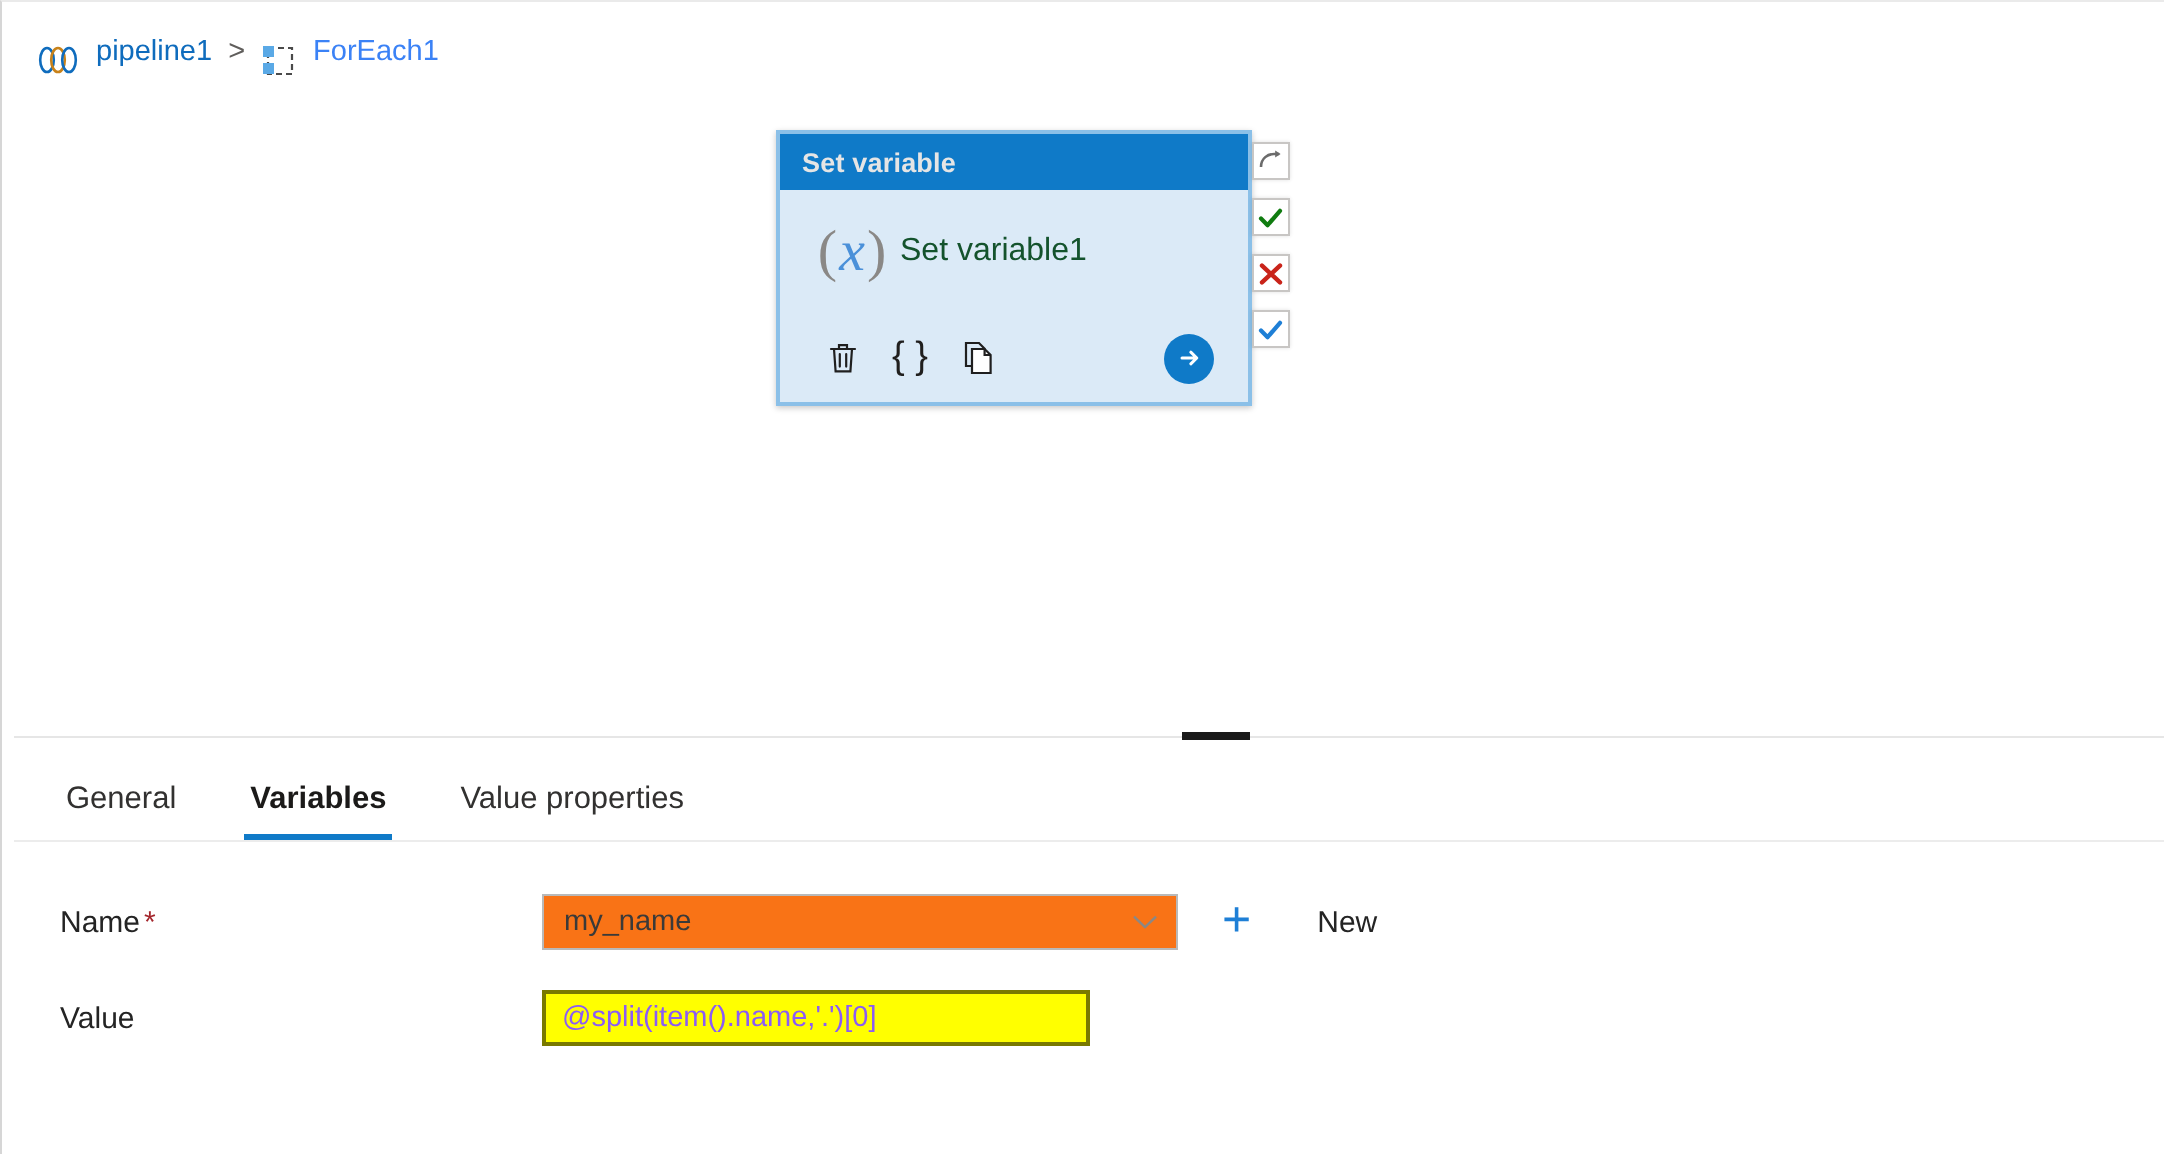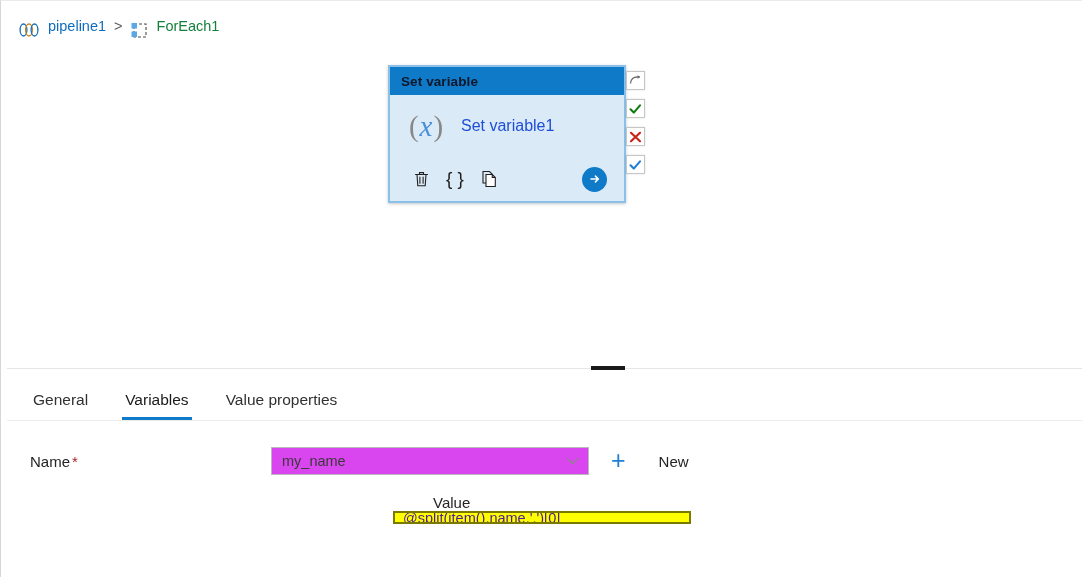--- a/index.html
+++ b/index.html
@@ -31,21 +31,21 @@
   .bc-link {
     color: #0f6cbd;
     margin-left: 9px;
     cursor: pointer;
   }
   .bc-sep {
     margin: 0 8px;
     color: #605e5c;
   }
   .bc-current {
-    color: #15803d;
+    color: #3b82f6;
     margin-left: 9px;
   }
 
   
   .canvas {
     position: absolute;
     left: 6px; top: 46px;
     right: 0; height: 318px;
     background: #ffffff;
   }
@@ -55,21 +55,21 @@
     position: absolute;
     left: 381px; top: 18px;
     width: 238px; height: 138px;
     background: #dbeaf7;
     border: 2px solid #8bc0e8;
     box-shadow: 0 1px 3px rgba(0,0,0,0.22);
   }
   .card-header {
     height: 28px;
     background: #0f7ac8;
-    color: #0f172a;
+    color: #e5e5e5;
     font-size: 13.5px;
     font-weight: 600;
     display: flex; align-items: center;
     padding-left: 11px;
     letter-spacing: .1px;
   }
   .card-body {
     position: relative;
     height: calc(100% - 28px);
   }
@@ -85,22 +85,22 @@
     color: #8a8886;
     line-height: 1;
   }
   .fx-icon i {
     color: #4a90d9;
     font-style: italic;
     padding: 0 1px;
   }
   .card-title {
     font-size: 16px;
-    color: #1d4ed8;
-    margin-left: 13px;
+    color: #14532d;
+    margin-left: 2px;
   }
   .card-actions {
     position: absolute;
     left: 0; right: 0; bottom: 8px;
     display: flex; align-items: center;
     padding: 0 14px;
   }
   .act-btn {
     width: 34px; height: 28px;
     display: flex; align-items: center; justify-content: center;
@@ -166,21 +166,21 @@
   .tab {
     font-size: 15.5px;
     color: #323130;
     padding: 0 3px 11px 3px;
     margin-right: 31px;
     cursor: pointer;
     position: relative;
     margin-top: 36px;
   }
   .tab.active {
-    font-weight: normal;
+    font-weight: bold;
     color: #1b1a19;
   }
   .tab.active::after {
     content: "";
     position: absolute;
     left: 0; right: 0; bottom: 0;
     height: 3px;
     background: #0f7ac8;
   }
 
@@ -190,34 +190,34 @@
     left: 6px; right: 0; top: 421px; bottom: 0;
     background: #ffffff;
   }
   .form-row {
     position: absolute;
     left: 0; right: 5px;
     height: 30px;
     display: flex; align-items: center;
   }
   .row-name { top: 24px; }
-  .row-value { top: 72px; flex-direction: column; }
+  .row-value { top: 72px; }
   .field-label {
     width: 264px;
     padding-left: 23px;
     font-size: 15px;
     color: #242424;
   }
   .req-star { color: #a4262c; margin-left: 2px; }
 
   .dropdown {
     position: relative;
     width: 318px; height: 28px;
     border: 1px solid #b9b9b9;
-    background: #d946ef;
+    background: #f97316;
     display: flex; align-items: center;
     padding: 0 26px 0 10px;
     font-size: 14.5px;
     color: #3b3a39;
     cursor: pointer;
   }
   .chev {
     position: absolute;
     right: 9px; top: 50%;
     transform: translateY(-50%);
@@ -233,27 +233,27 @@
     color: #1e7fd6;
     font-size: 25px;
     line-height: 1;
     font-weight: 300;
     margin-right: 9px;
     margin-top: -2px;
   }
   .new-label { font-size: 15px; color: #242424; padding-left: 24px; }
 
   .value-box {
-    width: 298px; height: 28px;
+    width: 274px; height: 28px;
     background: #ffff00;
     border: 2px solid #7a7a00;
     display: flex; align-items: center;
     padding: 0 8px;
     font-size: 14.5px;
-    color: #4c1d95;
+    color: #8b5cf6;
     cursor: text;
     overflow: hidden;
     white-space: nowrap;
   }
 </style>
 </head>
 <body>
 
 <div id="app">
 

